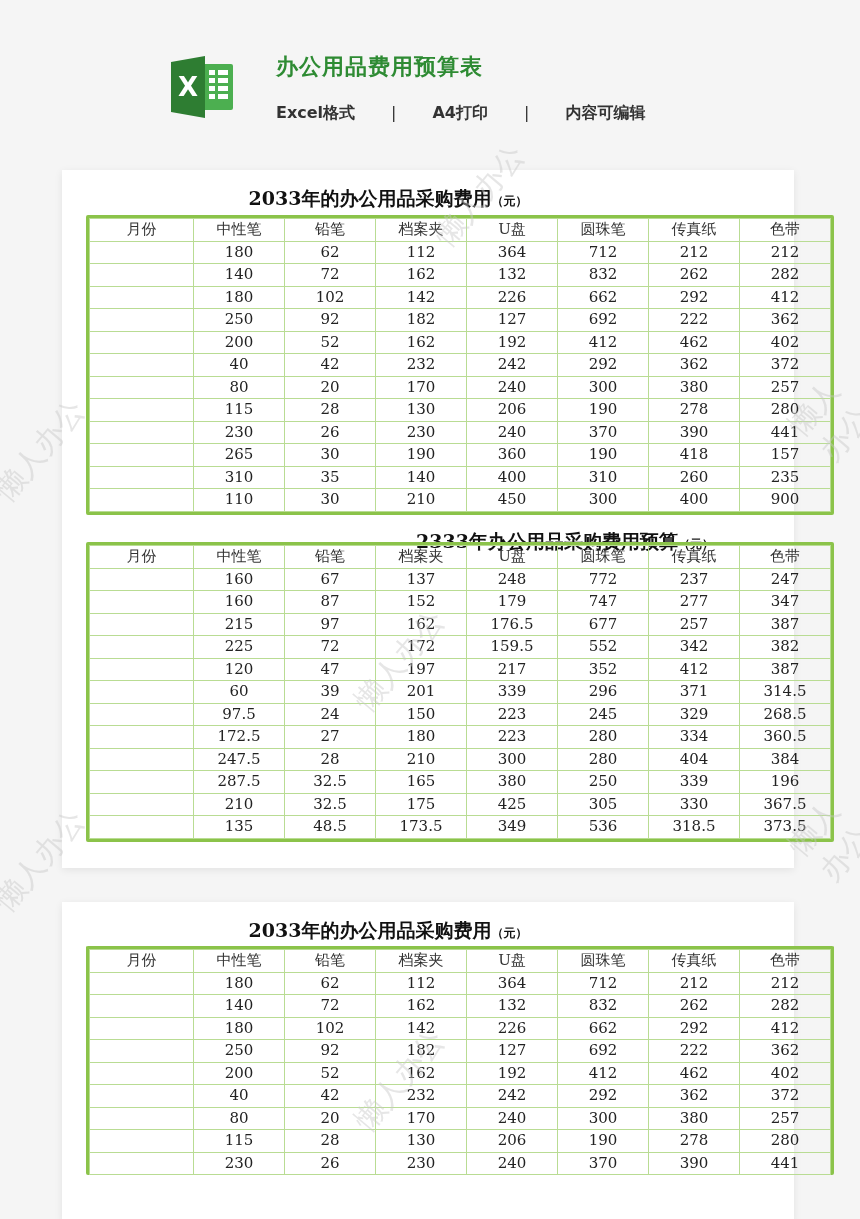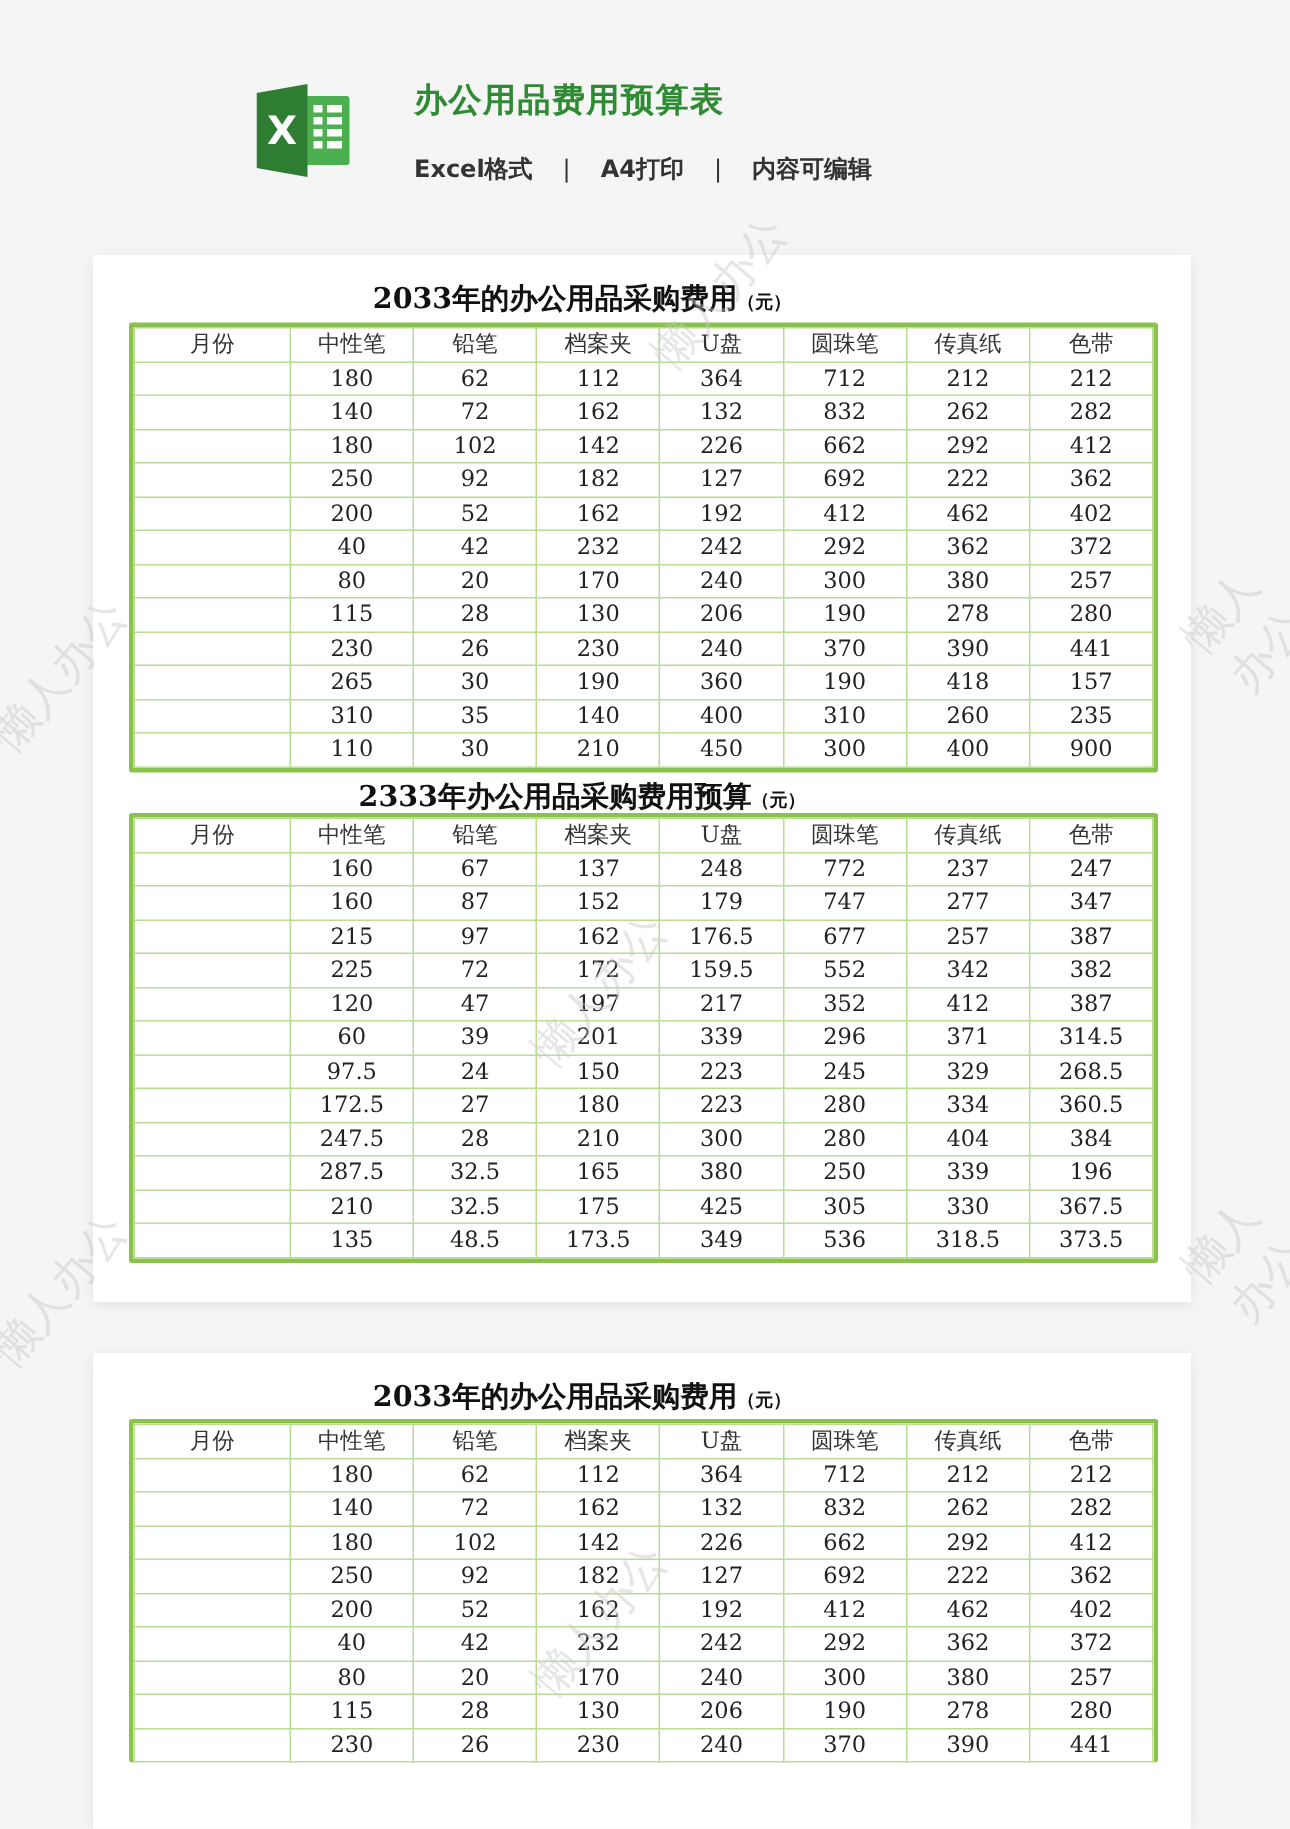--- a/index.html
+++ b/index.html
@@ -12,37 +12,37 @@
   .header { position: absolute; left: 0; top: 0; width: 860px; height: 160px; }
   .logo { position: absolute; left: 171px; top: 56px; width: 64px; height: 62px; }
   .title {
     position: absolute; left: 276px; top: 52px;
     font-family: "DejaVu Sans", sans-serif; font-weight: bold;
     font-size: 22px; color: #2e8b33; letter-spacing: 1px;
   }
   .subtitle {
     position: absolute; left: 276px; top: 103px;
     font-family: "DejaVu Sans", sans-serif; font-weight: bold;
-    font-size: 16px; color: #333; display: flex; gap: 0;
+    font-size: 16px; color: #333; display: flex; gap: 16px;
   }
   .subtitle .sep { margin: 0 20px; font-weight: normal; }
   .card {
     position: absolute; left: 62px; width: 732px;
     background: #fff;
     box-shadow: 0 2px 8px rgba(0,0,0,0.08);
   }
   .card1 { top: 170px; height: 698px; }
   .card2 { top: 902px; height: 320px; }
   .tbl-title {
     position: absolute; left: 0; width: 652px; text-align: center;
     font-family: "DejaVu Serif", serif; font-weight: bold; font-size: 19px; color: #111;
   }
   .tbl-title .unit { font-size: 12px; font-weight: bold; }
   .tbl {
-    position: absolute; left: 24px; width: 686px;
+    position: absolute; left: 24px; width: 748px;
     border: 3px solid #8bc34a; border-radius: 2px;
     box-sizing: border-box;
     border-collapse: collapse;
   }
   table { border-collapse: collapse; width: 100%; table-layout: fixed; }
   td {
     border: 1px solid #b9dc93;
     height: 21.5px; padding: 0;
     text-align: center; font-size: 15px; color: #222;
     font-family: "DejaVu Serif", serif;
@@ -228,21 +228,21 @@
             <td>30</td>
             <td>210</td>
             <td>450</td>
             <td>300</td>
             <td>400</td>
             <td>900</td>
           </tr>
         </tbody>
       </table>
   </div>
-  <div class="tbl-title" style="top:348px;">
+  <div class="tbl-title" style="top:359px;text-align:right;">
     <span>2333年办公用品采购费用预算</span><span class="unit">（元）</span>
   </div>
   <div class="tbl" style="top:372px;">
     <table id="t2">
         <colgroup>
           <col class="c0">
           <col>
           <col>
           <col>
           <col>

